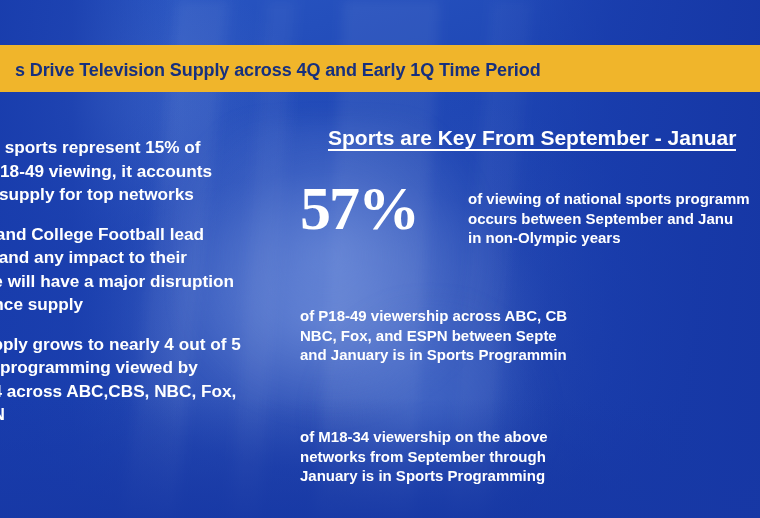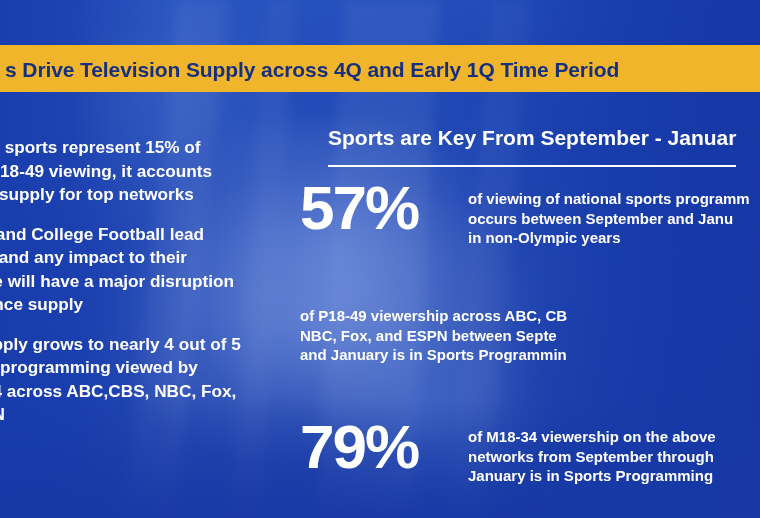--- a/index.html
+++ b/index.html
@@ -66,26 +66,26 @@
   .title-band {
     position: absolute;
     left: -20px;
     top: 45px;
     width: 800px;
     height: 47px;
     background: #f0b52b;
   }
   .title-text {
     position: absolute;
-    left: 5px;
+    left: 15px;
     top: 54px;
     width: 664px;
     height: 32px;
     color: #17307e;
-    font-size: 21px;
+    font-size: 18px;
     font-weight: bold;
     letter-spacing: -0.1px;
     white-space: nowrap;
     line-height: 32px;
     overflow: hidden;
   }
 
   
   .left-col {
     position: absolute;
@@ -109,21 +109,21 @@
     left: 328px;
     top: 126px;
     width: 460px;
     color: #ffffff;
     font-size: 21px;
     font-weight: bold;
     white-space: nowrap;
   }
   .right-heading span {
     border-bottom: 2px solid #ffffff;
-    padding-bottom: 16px;
+    padding-bottom: 0;
   }
 
   
   .stat-row {
     position: absolute;
     left: 300px;
     width: 470px;
     display: flex;
     align-items: flex-start;
   }
@@ -133,20 +133,21 @@
 
   .stat-num {
     width: 168px;
     flex: 0 0 168px;
     color: #ffffff;
     font-size: 62px;
     font-weight: bold;
     line-height: 64px;
     letter-spacing: -2px;
     text-align: left;
+    font-family: Liberation Serif, serif;
   }
   .stat-text {
     flex: 1 1 auto;
     color: #ffffff;
     font-size: 15px;
     font-weight: bold;
     line-height: 19.5px;
     padding-top: 13px;
     white-space: pre-line;
   }
@@ -197,19 +198,18 @@
 in non-Olympic years</div>
   </div>
 
   <div class="stat-row r2">
     <div class="stat-text">of P18-49 viewership across ABC, CB
 NBC, Fox, and ESPN between Septe
 and January is in Sports Programmin</div>
   </div>
 
   <div class="stat-row r3">
-    <div class="stat-num">79%</div>
     <div class="stat-text">of M18-34 viewership on the above
 networks from September through
 January is in Sports Programming</div>
   </div>
 
 </div>
 
 </body></html>

